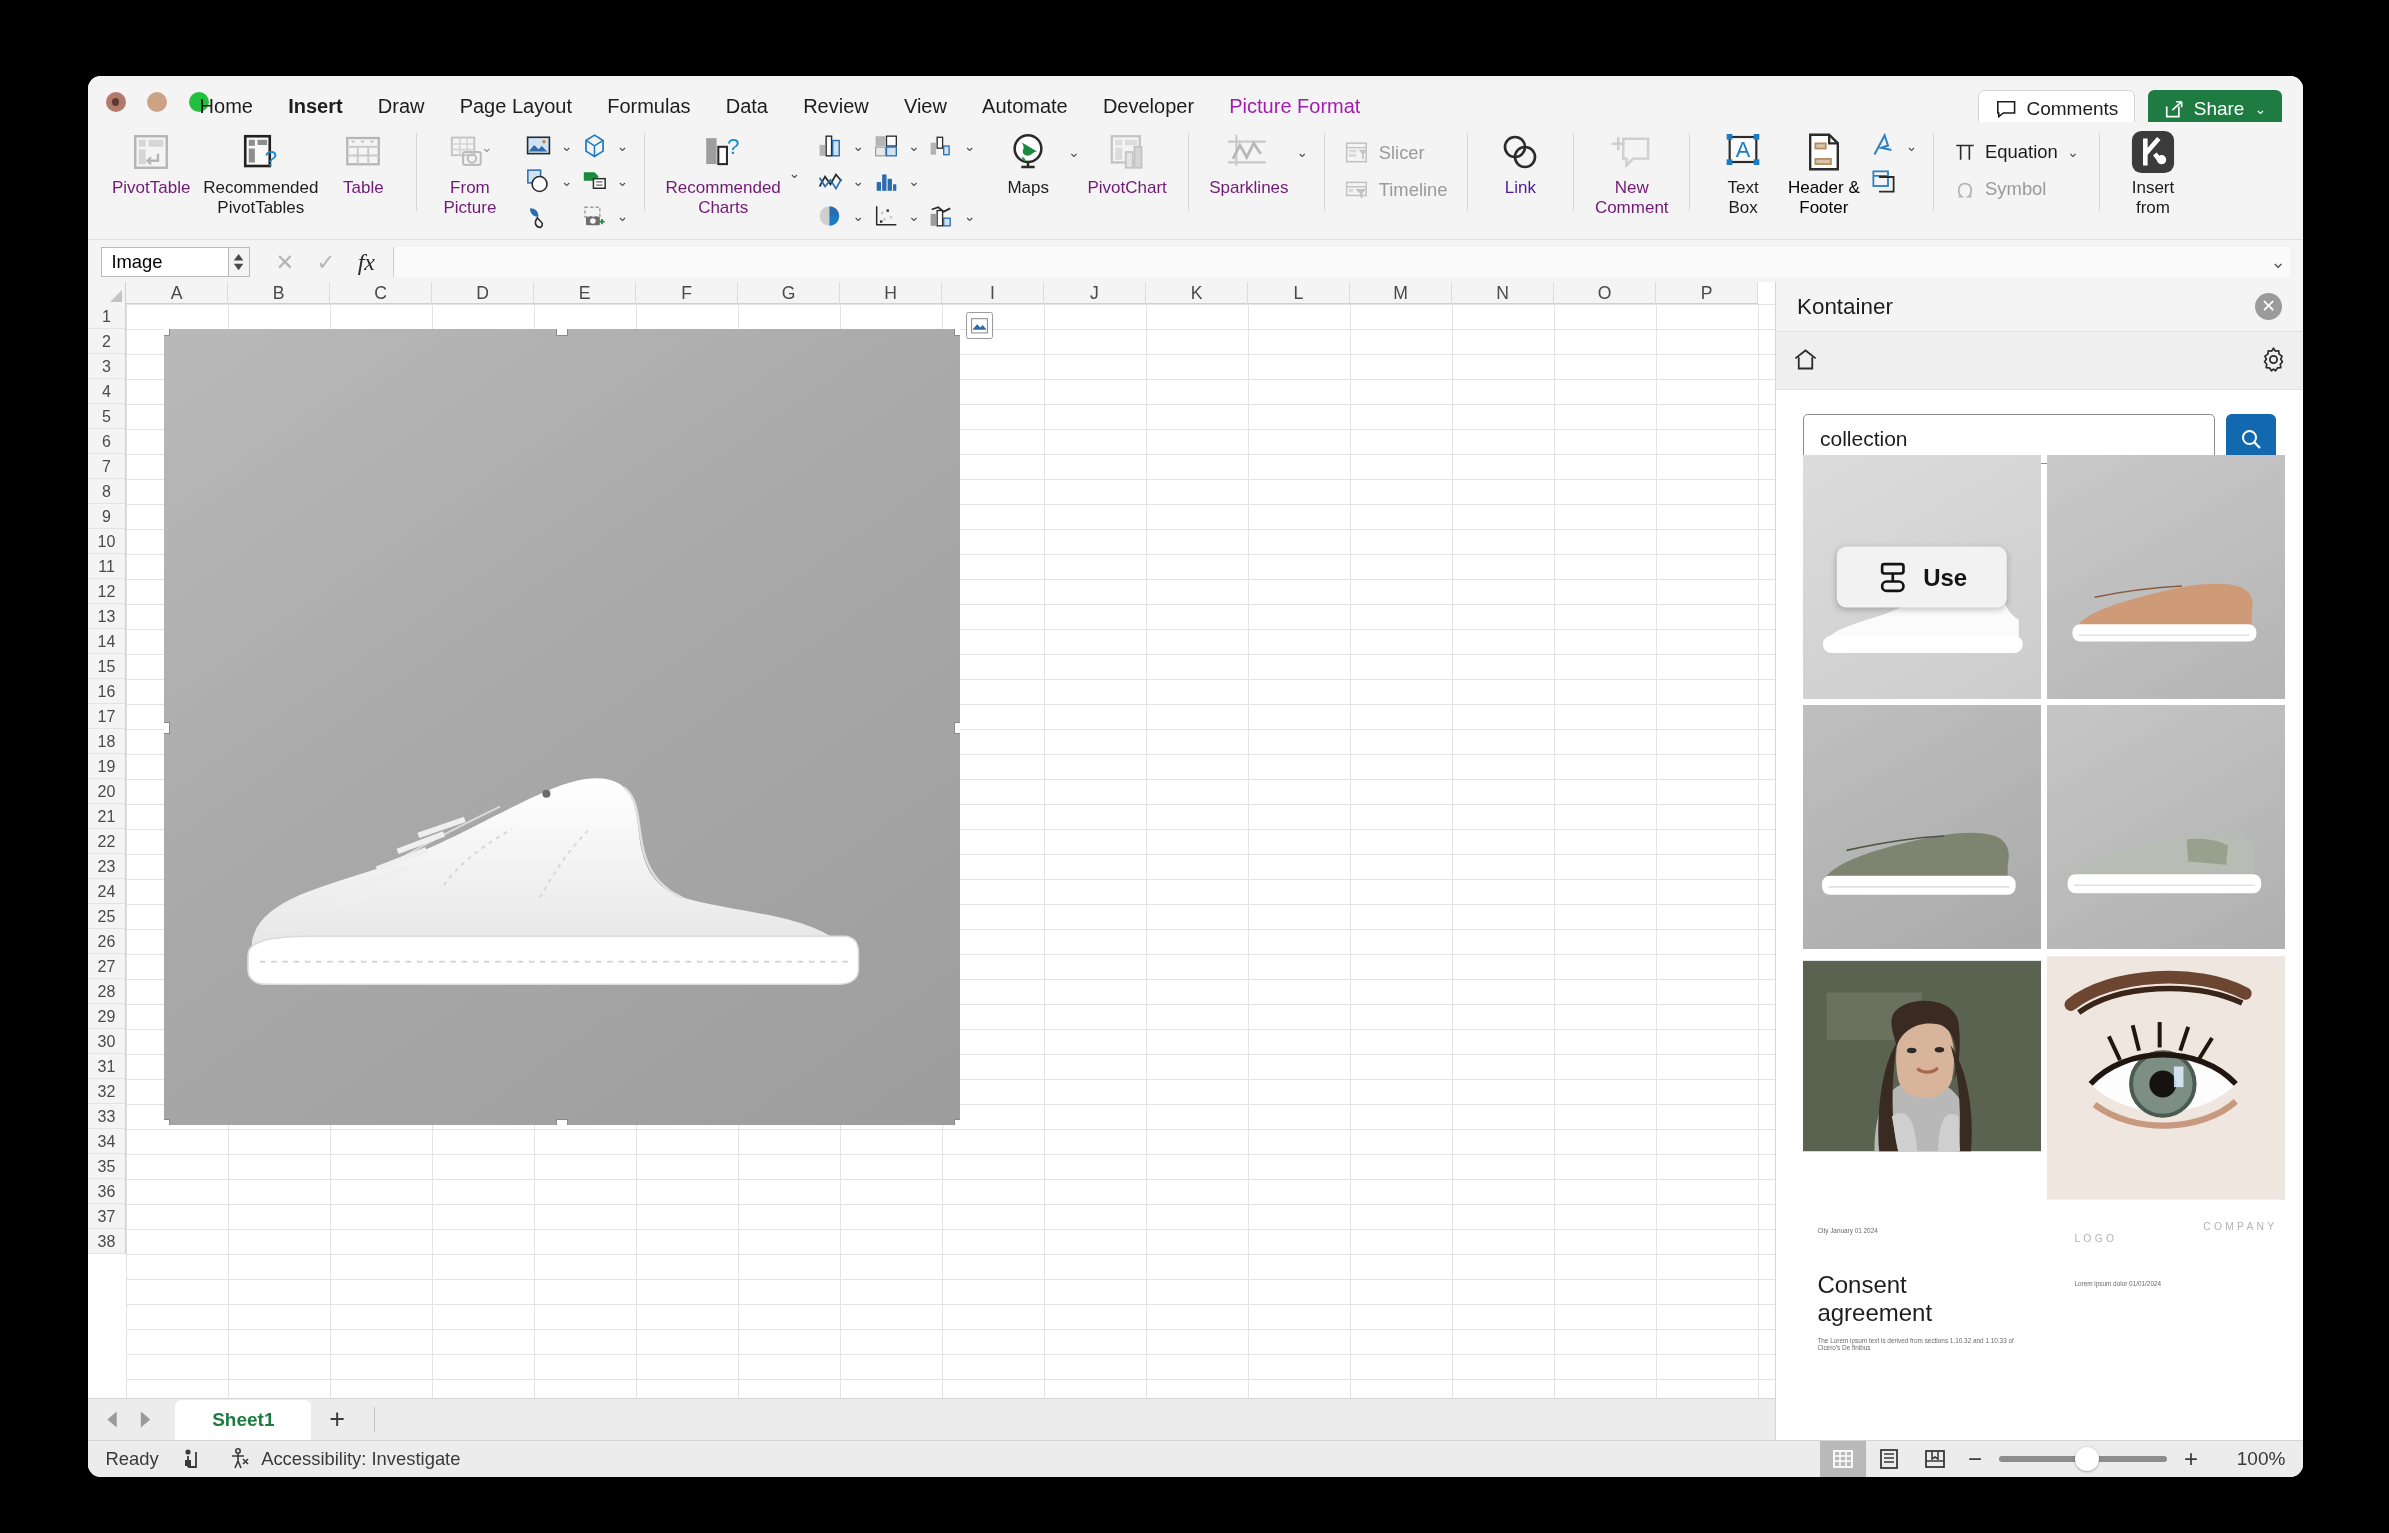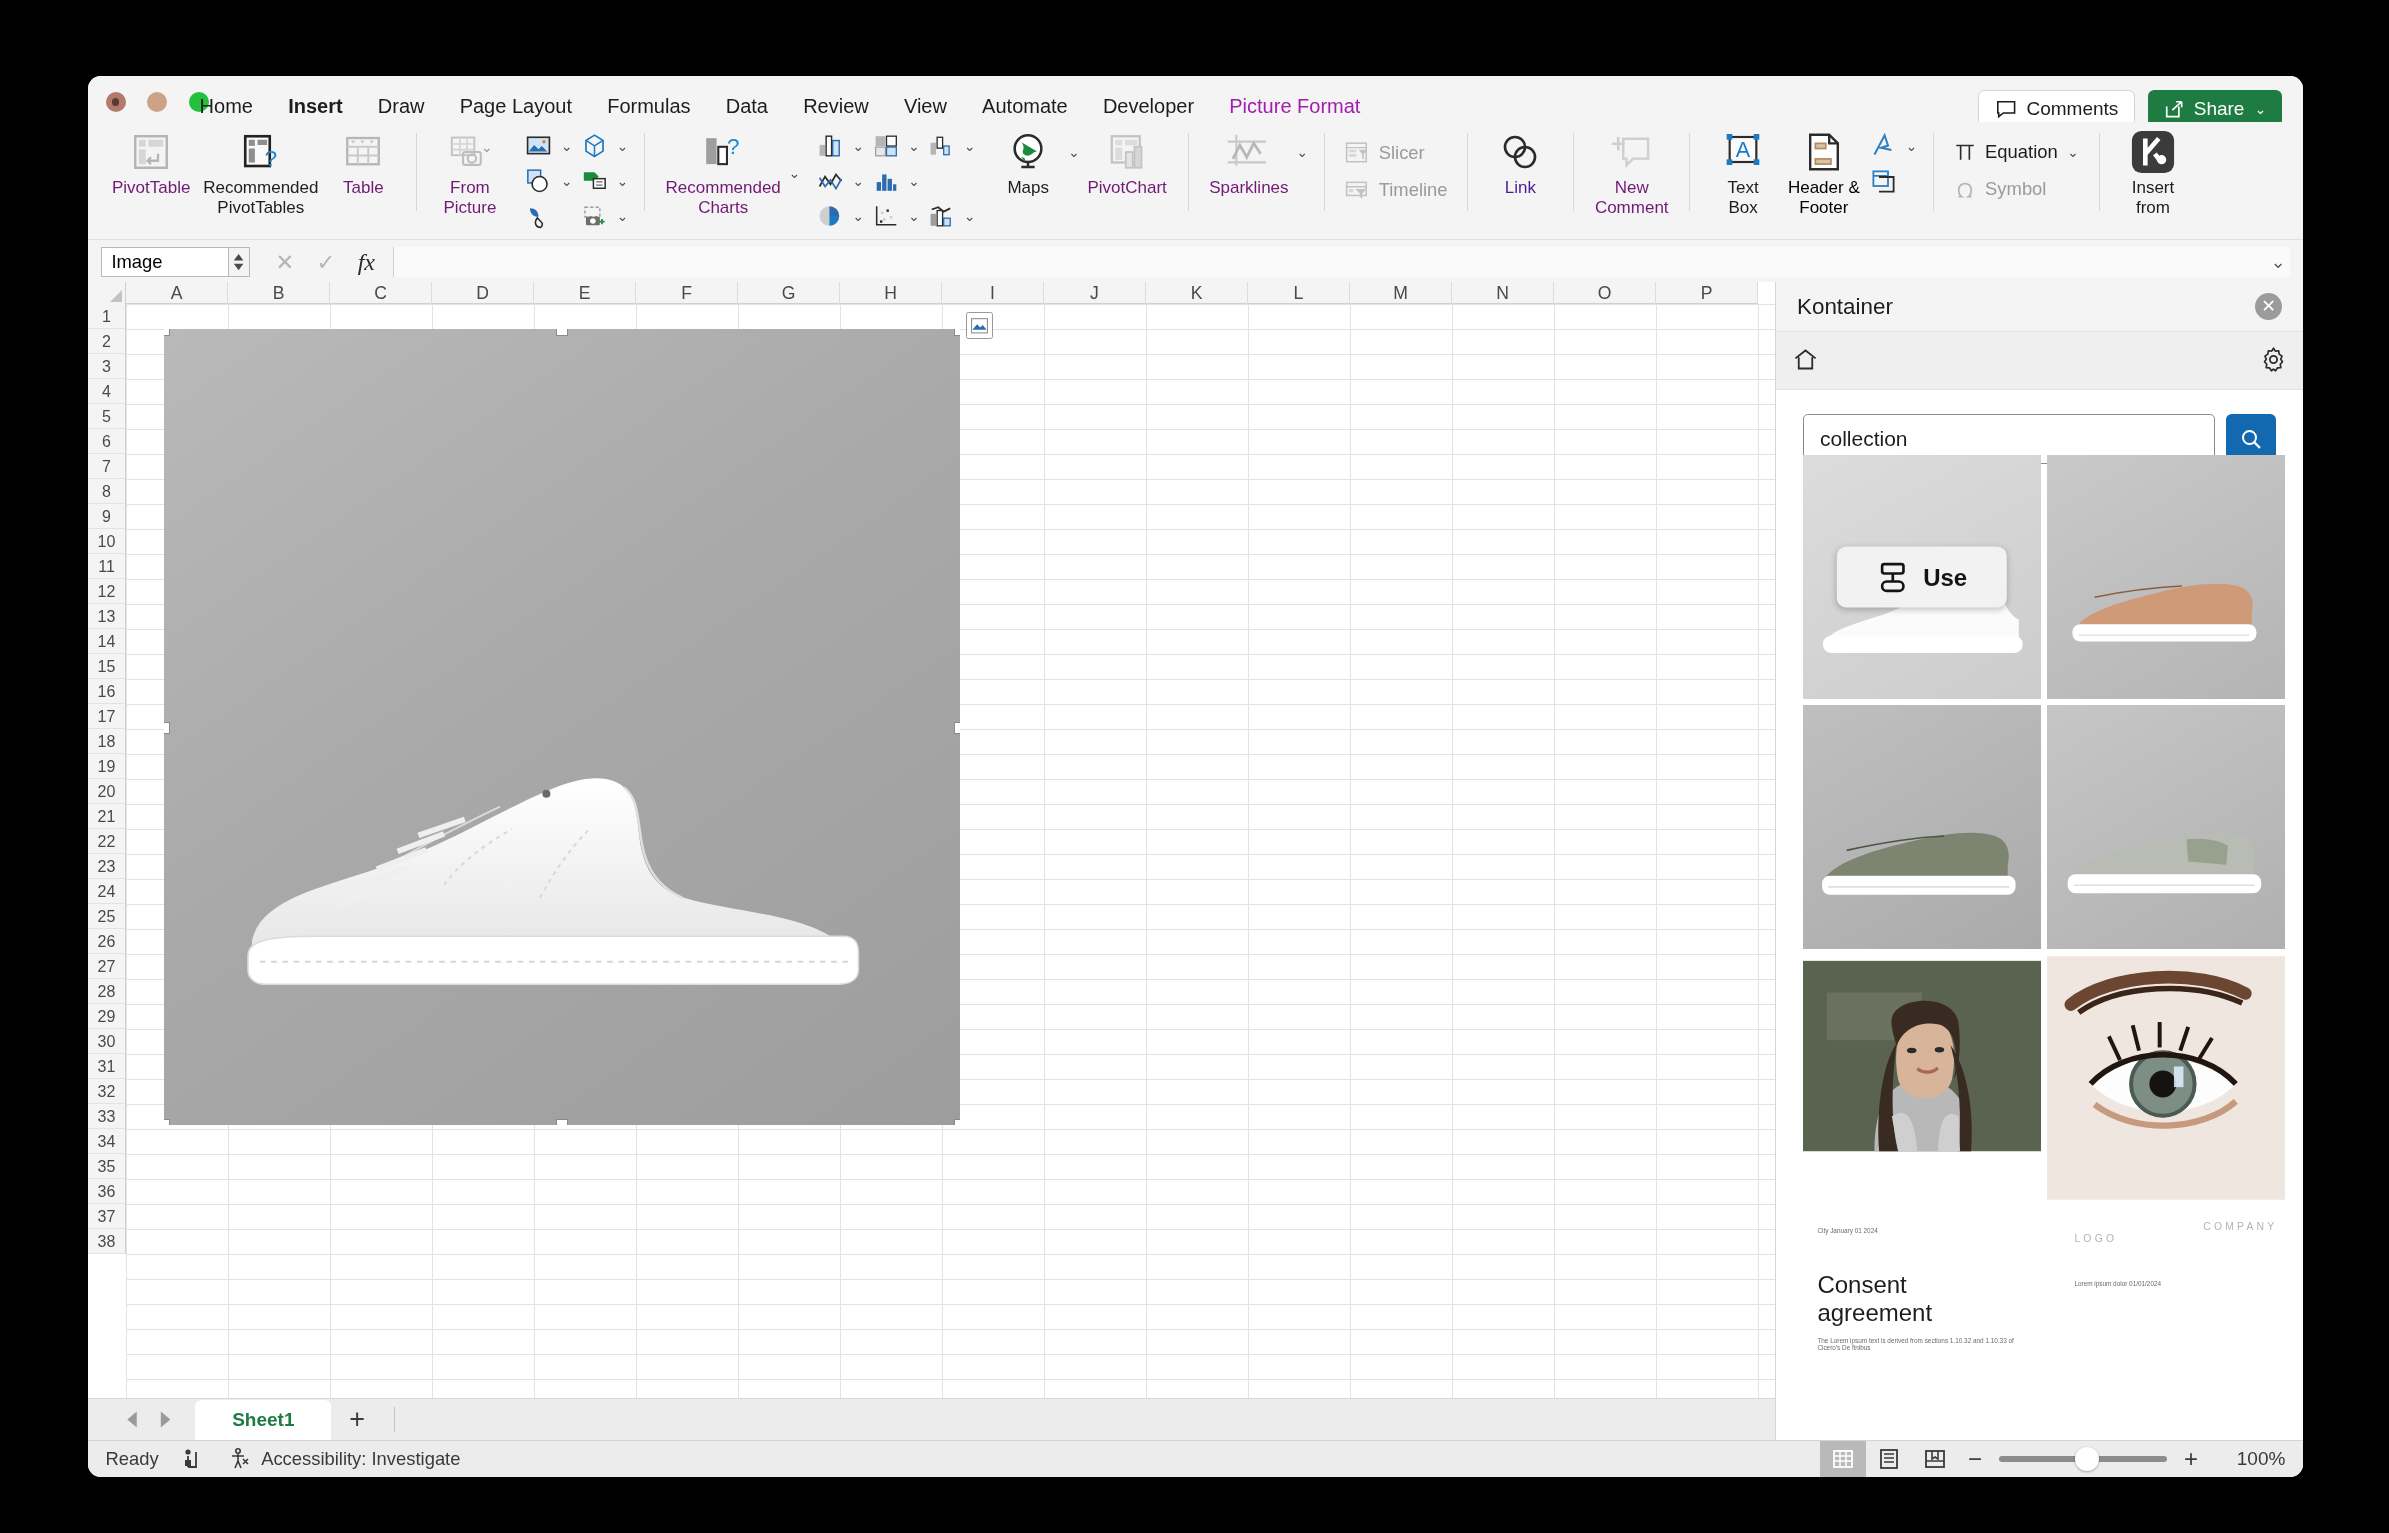--- a/index.html
+++ b/index.html
@@ -107,21 +107,21 @@
   .shoe { position:absolute; left:40px; bottom:120px; width:704px; height:264px; }
   .handle { position:absolute; width:12px; height:12px; background:#fff;
             border:0.8px solid #8a8a8a; }
   .pic-badge { position:absolute; width:27px; height:27px; background:#fff;
       border:0.8px solid #9a9a9a; border-radius:2.4px; display:flex;
       align-items:center; justify-content:center; }
 
   
   .sheetbar { position:absolute; left:0; bottom:37px; width:1735px; height:42px;
       background:#ececec; border-top:0.8px solid #d5d5d5; display:flex;
-      align-items:center; padding-left:30px; gap:3.2px; }
+      align-items:center; padding-left:10px; gap:3.2px; }
   .navarrow { width:29px; height:29px; display:flex; align-items:center;
               justify-content:center; }
   .sheettab { height:40px; padding:0 37px; background:#fff; border-radius:6.4px 6.4px 0 0;
       display:flex; align-items:center; font-size:19px; font-weight:bold;
       color:#1e7c43; margin-left:12.8px; }
   .addsheet { width:45px; height:37px; display:flex; align-items:center;
               justify-content:center; font-size:27px; color:#3c3c3c; }
   .sb-div { width:0.8px; height:25.6px; background:#c4c4c4; margin-left:11.2px; }
 
   

